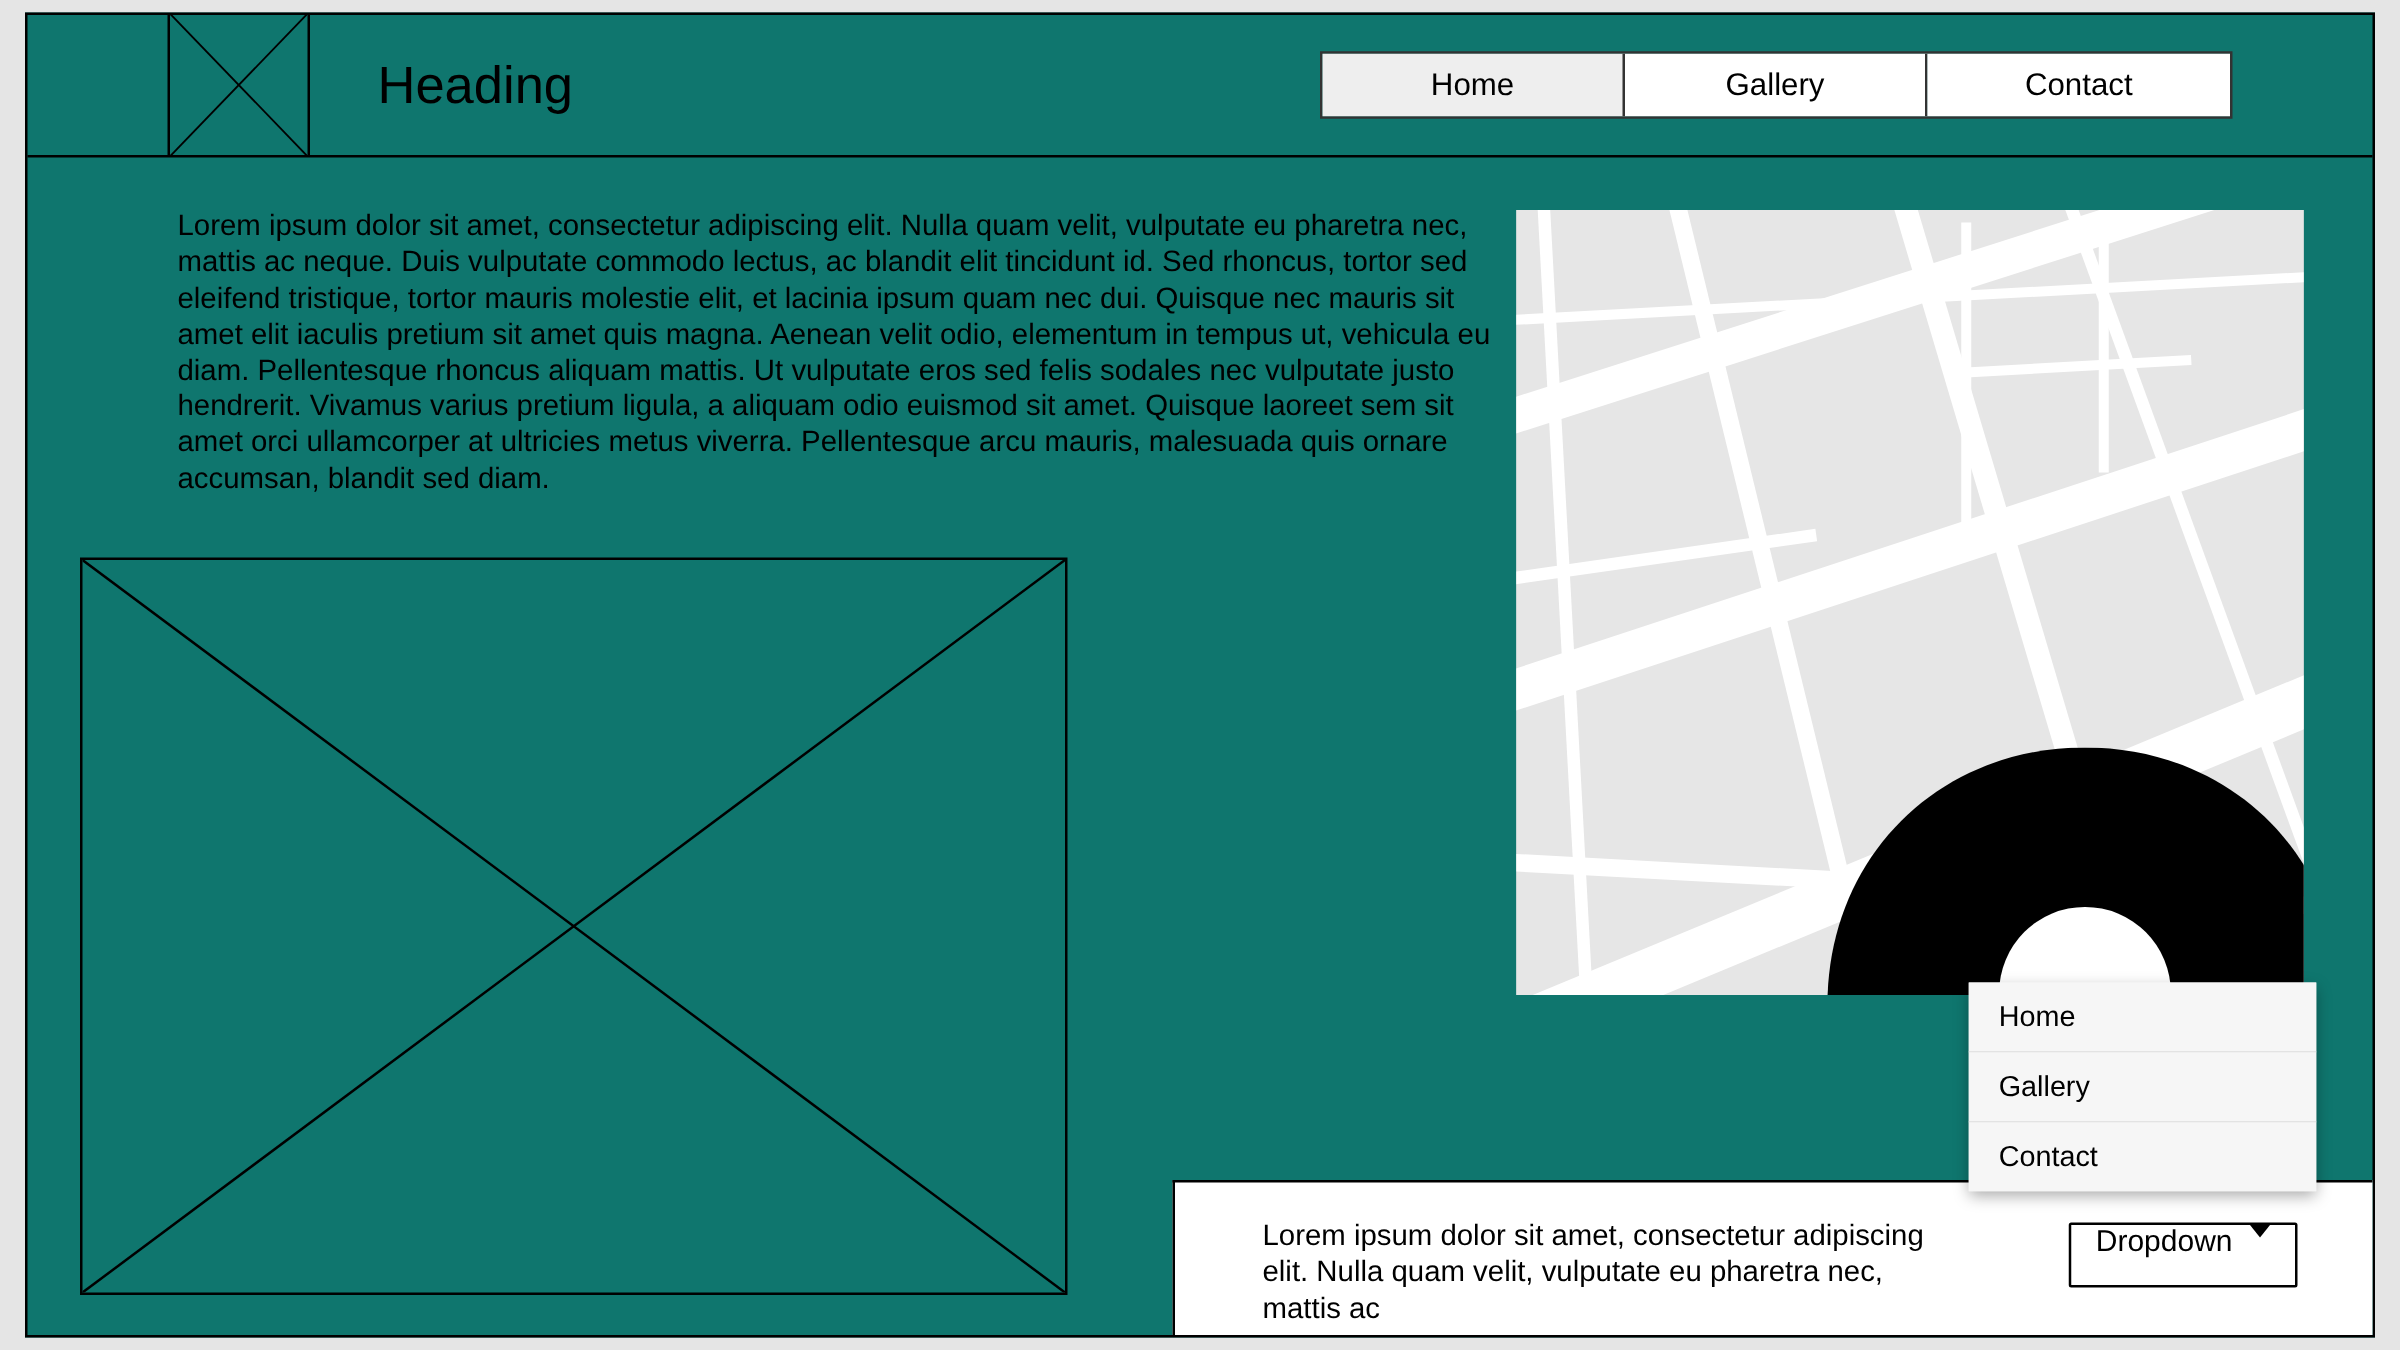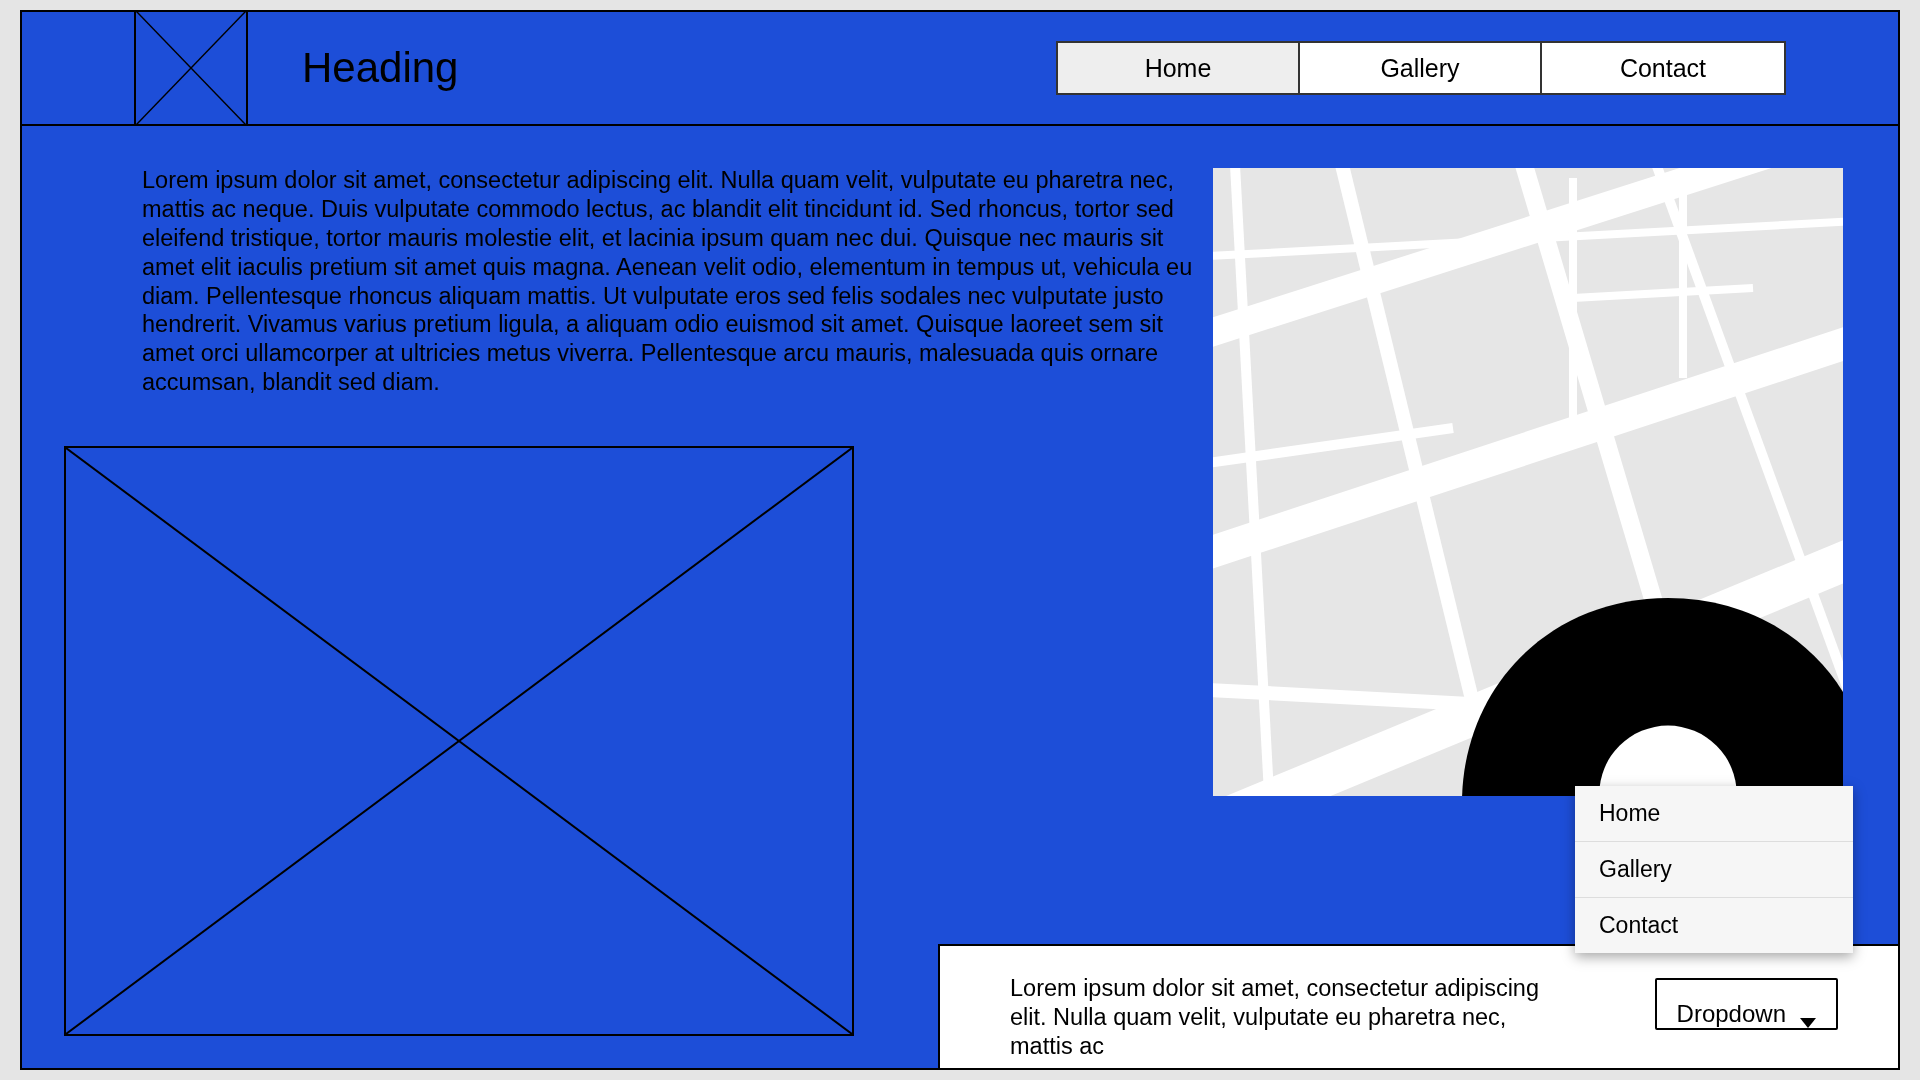--- a/index.html
+++ b/index.html
@@ -5,21 +5,21 @@
     * { box-sizing: border-box; margin: 0; padding: 0; }
     body {
       font-family: Arial, Helvetica, sans-serif;
       background: #e5e5e5;
       width: 1920px;
       height: 1080px;
       overflow: hidden;
       padding: 10px 20px;
     }
     .page {
-      background: #1d4ed8;
+      background: #0f766e;
       border: 2px solid #000;
       width: 100%;
       height: 100%;
       position: relative;
     }
     
     .header {
       display: flex;
       align-items: center;
       border-bottom: 2px solid #000;
@@ -116,21 +116,21 @@
       overflow:hidden;
       color:#000;
     }
     .dropdown-btn {
       height:52px;
       border:2px solid #000;
       background:#fff;
       padding: 0 20px;
       font-size:24px;
       display:flex;
-      align-items:flex-end;
+      align-items:flex-start;
       gap:14px;
       cursor:pointer;
       border-radius:2px;
       align-self:flex-start;
       margin-top:4px;
     }
     .caret-down {
       width:0;height:0;
       border-left:8px solid transparent;
       border-right:8px solid transparent;

